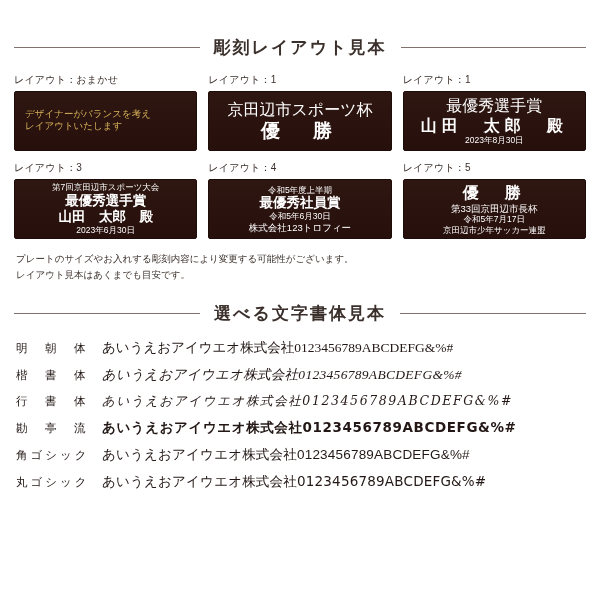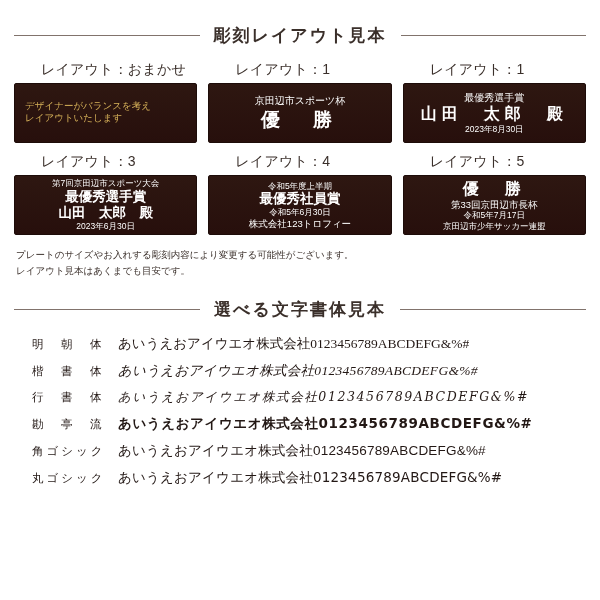--- a/index.html
+++ b/index.html
@@ -46,25 +46,24 @@
 
   
   .grid {
     display: grid;
     grid-template-columns: 1fr 1fr 1fr;
     gap: 10px 11px;
     padding: 0 14px;
     margin-top: 14px;
   }
   .cell-label {
-    font-size: 14px;
+    font-size: 10px;
     color: #3a2f2a;
     margin-bottom: 4px;
     letter-spacing: .2px;
-    margin-left: 27px;
   }
   .plate {
     background: #2b1410;
     background: linear-gradient(180deg,#2e1711 0%, #270f0c 100%);
     border: 1px solid #1d0c09;
     border-radius: 2px;
     height: 60px;
     display: flex;
     flex-direction: column;
     align-items: center;
@@ -81,37 +80,37 @@
   }
   .plate .ln.gold {
     color: #d9b45a;
     text-align: right;
     align-self: flex-start;
     padding-left: 4px;
     font-family: Liberation Serif, serif;
   }
   .sz-xs { font-size: 8.5px; }
   .sz-s  { font-size: 9.5px; }
-  .sz-m  { font-size: 10px; }
+  .sz-m  { font-size: 16px; }
   .sz-l  { font-size: 13.5px; font-weight: 700; }
   .sz-xl { font-size: 19px; font-weight: 700; letter-spacing: 7px; }
   .sz-xxl{ font-size: 16px; font-weight: 700; letter-spacing: 5px; }
   .bold  { font-weight: 400; }
 
   
   .notes {
     padding: 12px 16px 0 16px;
     font-size: 9.5px;
     line-height: 1.65;
     color: #3a2f2a;
   }
 
   
   .fonts {
-    padding: 14px 16px 0 32px;
+    padding: 14px 16px 0 16px;
   }
   .font-row {
     display: flex;
     align-items: center;
     margin-bottom: 9px;
   }
   .font-name {
     flex: 0 0 86px;
     font-size: 11.5px;
     letter-spacing: 3px;
@@ -125,21 +124,21 @@
     white-space: nowrap;
     overflow: hidden;
   }
   .f-mincho   { font-family: "Liberation Serif", serif; }
   .f-kaisho   { font-family: "Liberation Serif", serif; font-style: italic; letter-spacing: .3px; }
   .f-gyosho   { font-family: "DejaVu Serif", serif; font-style: italic; letter-spacing: 1.6px; font-size: 12.5px; }
   .f-kantei   { font-family: "DejaVu Sans", sans-serif; font-weight: 700; letter-spacing: .6px; }
   .f-kaku     { font-family: "Liberation Sans", sans-serif; letter-spacing: .2px; }
   .f-maru     { font-family: "DejaVu Sans", sans-serif; letter-spacing: .2px; }
 
-  .head-1 { margin-top: 24px; }
+  .head-1 { margin-top: 36px; }
   .head-2 { margin-top: 20px; justify-content: space-between; }
 </style>
 </head>
 <body>
 
 <div class="page">
 
   <div class="section-head head-1">
     <span class="rule"></span>
     <span class="title">彫刻レイアウト見本</span>

